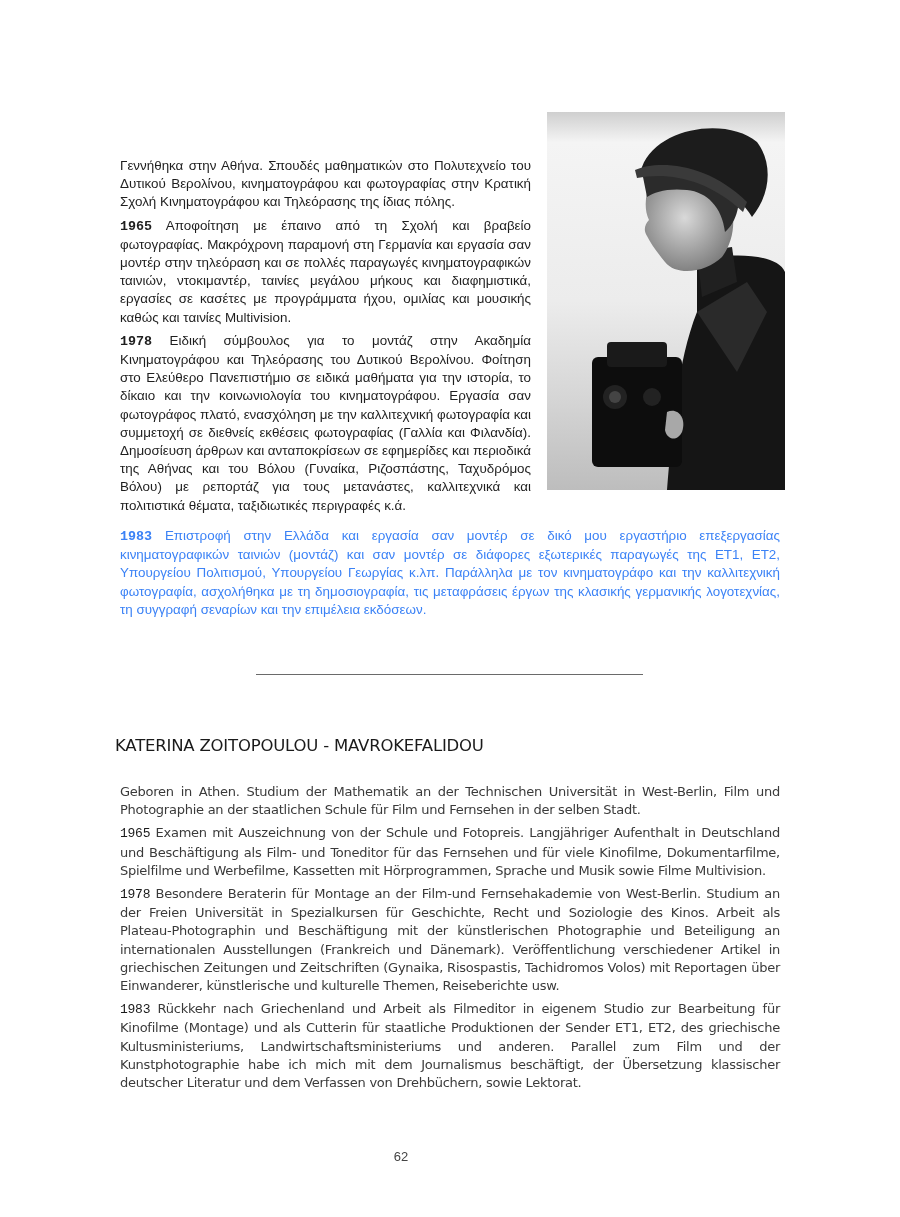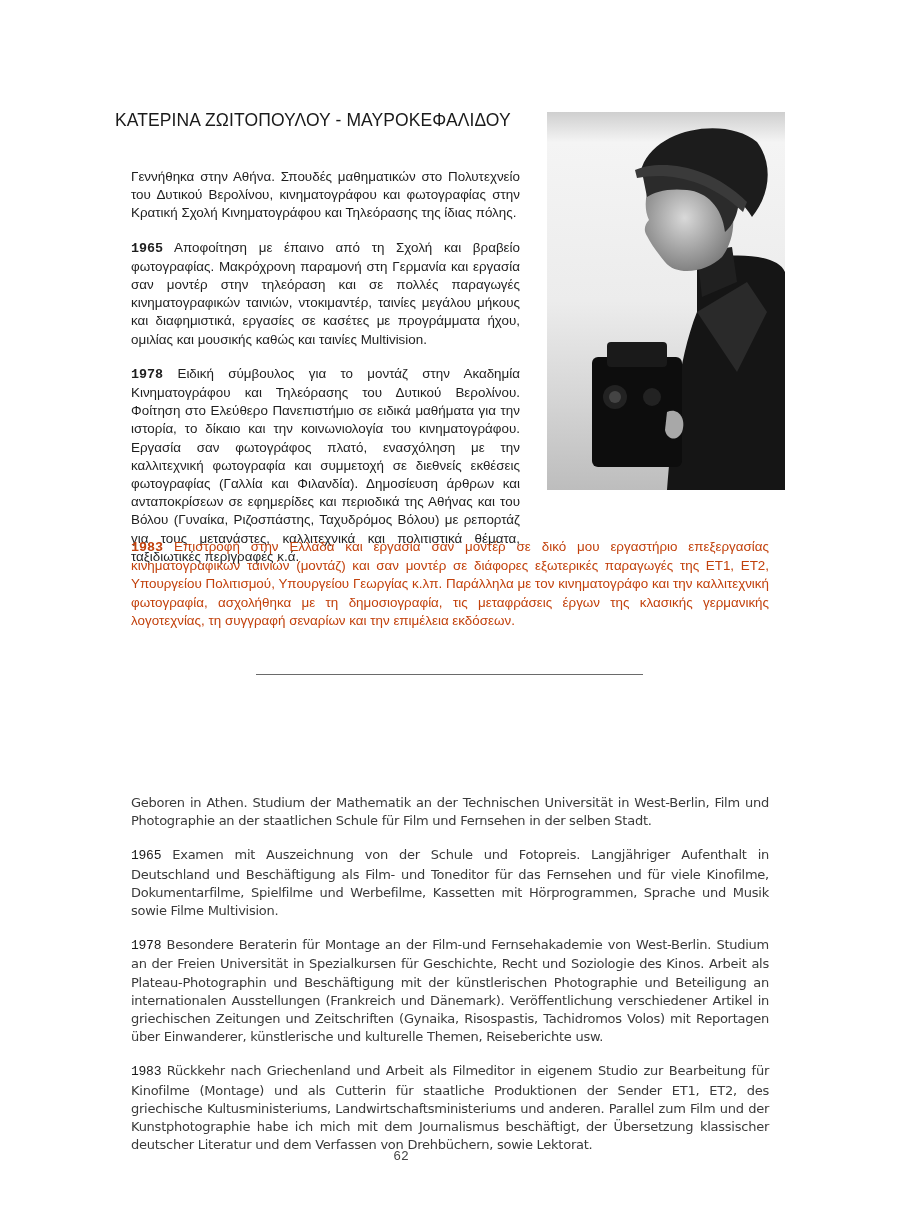--- a/index.html
+++ b/index.html
@@ -9,25 +9,25 @@
     .greek-title {
       position: absolute; left: 115px; top: 110px; width: 420px;
       font-family: "Liberation Sans", sans-serif; font-size: 17.5px; color: #1a1a1a;
       letter-spacing: 0.1px; white-space: nowrap;
     }
     .greek-body {
       position: absolute; left: 115px; top: 152px; width: 421px;
       font-family: "Liberation Sans", sans-serif; font-size: 13.4px; line-height: 18.2px;
       color: #1e1e1e; text-align: justify;
     }
-    .greek-body p, .greek-wide p, .german-body p { margin: 16px; }
+    .greek-body p, .greek-wide p, .german-body p { margin: 5px; }
     .greek-wide {
       position: absolute; left: 115px; top: 522px; width: 670px;
       font-family: "Liberation Sans", sans-serif; font-size: 13.4px; line-height: 18.2px;
-      color: #c2410c; text-align: justify;
+      color: #3b82f6; text-align: justify;
     }
     .year { font-weight: bold; font-family: Liberation Mono, monospace; }
 
     .photo {
       position: absolute; left: 547px; top: 112px; width: 238px; height: 378px;
       background: linear-gradient(180deg, #e6e6e6 0%, #f2f2f2 30%, #d8d8d8 70%, #cfcfcf 100%);
       overflow: hidden;
     }
     .photo svg { display: block; width: 100%; height: 100%; }
 
@@ -43,29 +43,28 @@
     }
     .german-body {
       position: absolute; left: 115px; top: 778px; width: 670px;
       font-family: "DejaVu Sans", sans-serif; font-size: 13px; line-height: 18.2px;
       color: #3a3a3a; text-align: justify; letter-spacing: -0.25px;
     }
     .german-body .year { font-weight: normal; color: #1a1a1a; }
 
     .page-number {
       position: absolute; left: 0; width: 802px; top: 1149px; text-align: center;
-      font-family: Liberation Mono, monospace; font-size: 13px; color: #444;
+      font-family: Liberation Sans, sans-serif; font-size: 13px; color: #444;
     }
   </style>
 </head>
 <body>
 
 <div class="page">
 
-  <div class="greek-title">ΚΑΤΕΡΙΝΑ ΖΩΙΤΟΠΟΥΛΟΥ - ΜΑΥΡΟΚΕΦΑΛΙΔΟΥ</div>
 
   <div class="greek-body">
     <p>Γεννήθηκα στην Αθήνα. Σπουδές μαθηματικών στο Πολυτεχνείο του Δυτικού Βερολίνου, κινηματογράφου και φωτογραφίας στην Κρατική Σχολή Κινηματογράφου και Τηλεόρασης της ίδιας πόλης.</p>
     <p><span class="year">1965</span><span> Αποφοίτηση με έπαινο από τη Σχολή και βραβείο φωτογραφίας. Μακρόχρονη παραμονή στη Γερμανία και εργασία σαν μοντέρ στην τηλεόραση και σε πολλές παραγωγές κινηματογραφικών ταινιών, ντοκιμαντέρ, ταινίες μεγάλου μήκους και διαφημιστικά, εργασίες σε κασέτες με προγράμματα ήχου, ομιλίας και μουσικής καθώς και ταινίες Multivision.</span></p>
     <p><span class="year">1978</span><span> Ειδική σύμβουλος για το μοντάζ στην Ακαδημία Κινηματογράφου και Τηλεόρασης του Δυτικού Βερολίνου. Φοίτηση στο Ελεύθερο Πανεπιστήμιο σε ειδικά μαθήματα για την ιστορία, το δίκαιο και την κοινωνιολογία του κινηματογράφου. Εργασία σαν φωτογράφος πλατό, ενασχόληση με την καλλιτεχνική φωτογραφία και συμμετοχή σε διεθνείς εκθέσεις φωτογραφίας (Γαλλία και Φιλανδία). Δημοσίευση άρθρων και ανταποκρίσεων σε εφημερίδες και περιοδικά της Αθήνας και του Βόλου (Γυναίκα, Ριζοσπάστης, Ταχυδρόμος Βόλου) με ρεπορτάζ για τους μετανάστες, καλλιτεχνικά και πολιτιστικά θέματα, ταξιδιωτικές περιγραφές κ.ά.</span></p>
   </div>
 
   <div class="greek-wide">
     <p><span class="year">1983</span><span> Επιστροφή στην Ελλάδα και εργασία σαν μοντέρ σε δικό μου εργαστήριο επεξεργασίας κινηματογραφικών ταινιών (μοντάζ) και σαν μοντέρ σε διάφορες εξωτερικές παραγωγές της ΕΤ1, ΕΤ2, Υπουργείου Πολιτισμού, Υπουργείου Γεωργίας κ.λπ. Παράλληλα με τον κινηματογράφο και την καλλιτεχνική φωτογραφία, ασχολήθηκα με τη δημοσιογραφία, τις μεταφράσεις έργων της κλασικής γερμανικής λογοτεχνίας, τη συγγραφή σεναρίων και την επιμέλεια εκδόσεων.</span></p>
   </div>
@@ -104,20 +103,21 @@
       <circle cx="68" cy="285" r="12" fill="#222"></circle>
       <circle cx="68" cy="285" r="6" fill="#444"></circle>
       <circle cx="105" cy="285" r="9" fill="#222"></circle>
 
       <path d="M120 300 C130 295 140 305 135 320 C130 330 120 328 118 318 Z" fill="#a8a8a8"></path>
     </svg>
   </div>
 
   <div class="divider"></div>
 
+  <div class="german-title">KATERINA ZOITOPOULOU - MAVROKEFALIDOU</div>
 
   <div class="german-body">
     <p>Geboren in Athen. Studium der Mathematik an der Technischen Universität in West-Berlin, Film und Photographie an der staatlichen Schule für Film und Fernsehen in der selben Stadt.</p>
     <p><span class="year">1965</span><span> Examen mit Auszeichnung von der Schule und Fotopreis. Langjähriger Aufenthalt in Deutschland und Beschäftigung als Film- und Toneditor für das Fernsehen und für viele Kinofilme, Dokumentarfilme, Spielfilme und Werbefilme, Kassetten mit Hörprogrammen, Sprache und Musik sowie Filme Multivision.</span></p>
     <p><span class="year">1978</span><span> Besondere Beraterin für Montage an der Film-und Fernsehakademie von West-Berlin. Studium an der Freien Universität in Spezialkursen für Geschichte, Recht und Soziologie des Kinos. Arbeit als Plateau-Photographin und Beschäftigung mit der künstlerischen Photographie und Beteiligung an internationalen Ausstellungen (Frankreich und Dänemark). Veröffentlichung verschiedener Artikel in griechischen Zeitungen und Zeitschriften (Gynaika, Risospastis, Tachidromos Volos) mit Reportagen über Einwanderer, künstlerische und kulturelle Themen, Reiseberichte usw.</span></p>
     <p><span class="year">1983</span><span> Rückkehr nach Griechenland und Arbeit als Filmeditor in eigenem Studio zur Bearbeitung für Kinofilme (Montage) und als Cutterin für staatliche Produktionen der Sender ET1, ET2, des griechische Kultusministeriums, Landwirtschaftsministeriums und anderen. Parallel zum Film und der Kunstphotographie habe ich mich mit dem Journalismus beschäftigt, der Übersetzung klassischer deutscher Literatur und dem Verfassen von Drehbüchern, sowie Lektorat.</span></p>
   </div>
 
   <div class="page-number">62</div>
 

